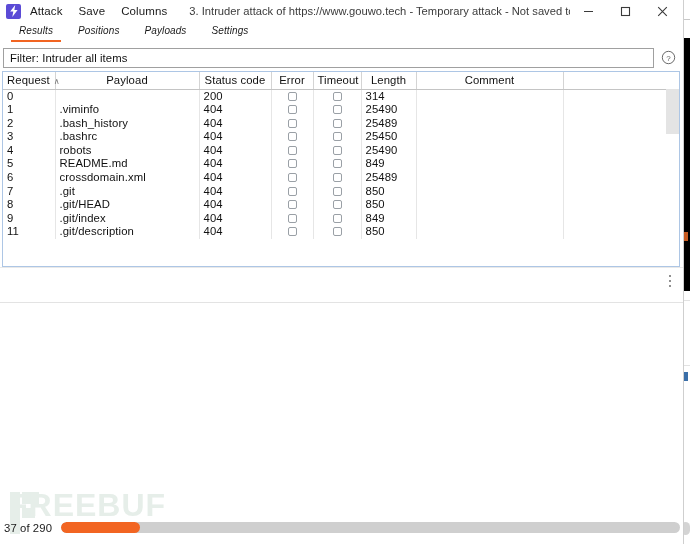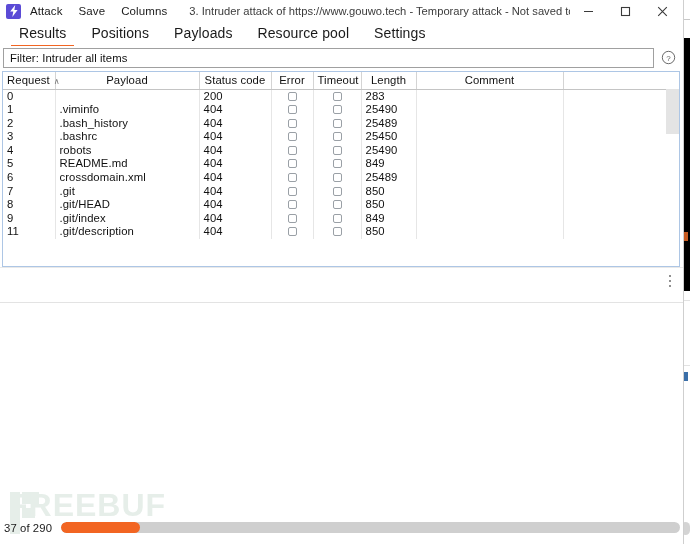--- a/index.html
+++ b/index.html
@@ -156,28 +156,29 @@
   
   .tabbar {
     position: relative;
     height: 24px;
     background: #ffffff;
     display: flex;
     align-items: flex-start;
     border-bottom: 1px solid #ffffff;
   }
   .tab {
-    font-size: 14px;
+    font-size: 10px;
     color: #1a1a1a;
     padding: 3px 11px 4px 11px;
     margin-left: 3px;
     position: relative;
     cursor: default;
     white-space: nowrap;
     letter-spacing: 0.1px;
+    font-style: italic;
   }
   .tab:first-child { margin-left: 8px; }
   .tab.active::after {
     content: "";
     position: absolute;
     left: 3px; right: 3px;
     bottom: -2px;
     height: 2px;
     background: #f26522;
   }
@@ -461,21 +462,20 @@
             <path d="M1.2 1.2 L9.8 9.8 M9.8 1.2 L1.2 9.8" stroke="currentColor" stroke-width="1.1" fill="none"></path>
           </svg>
         </div>
       </div>
     </div>
 
     <div class="tabbar">
       <div class="tab active">Results</div>
       <div class="tab">Positions</div>
       <div class="tab">Payloads</div>
-      <div class="tab">Resource pool</div>
       <div class="tab">Settings</div>
     </div>
 
     <div class="filterrow">
       <div class="filterbox" title="Filter: Showing all items">Filter: Intruder all items</div>
       <div class="help-icon">
         <svg width="15" height="15" viewBox="0 0 16 16" aria-hidden="true">
           <circle cx="8" cy="8" r="6.6" fill="none" stroke="#606060" stroke-width="1"></circle>
           <text x="8" y="11.3" text-anchor="middle" font-size="8.6" font-family="Liberation Sans, sans-serif" fill="#606060">?</text>
         </svg>
@@ -506,21 +506,21 @@
             <th></th>
           </tr>
         </thead>
         <tbody id="tbody">
             <tr>
               <td>0</td>
               <td></td>
               <td>200</td>
               <td class="cellcenter"><span class="cb"></span></td>
               <td class="cellcenter"><span class="cb"></span></td>
-              <td>283</td>
+              <td>314</td>
               <td></td>
               <td></td>
             </tr>
             <tr>
               <td>1</td>
               <td>.viminfo</td>
               <td>404</td>
               <td class="cellcenter"><span class="cb"></span></td>
               <td class="cellcenter"><span class="cb"></span></td>
               <td>25490</td>

